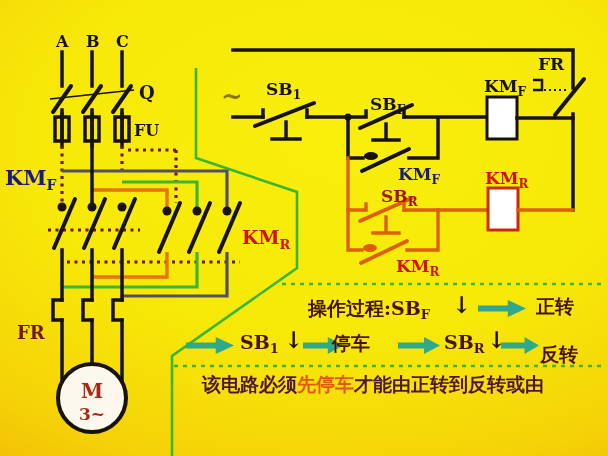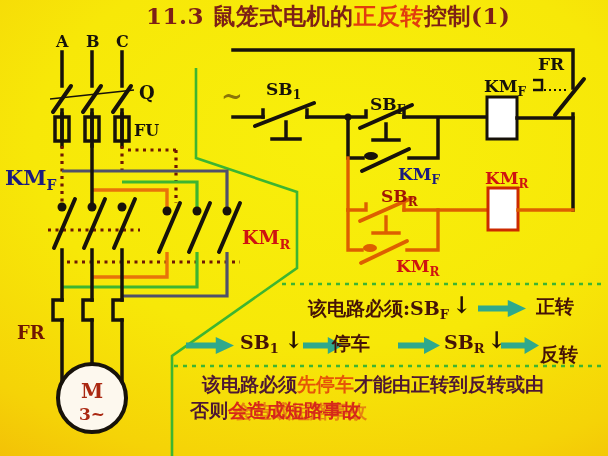--- a/index.html
+++ b/index.html
@@ -44,21 +44,20 @@
   
   #wm{right:8px;bottom:5px;font-size:16px;font-weight:bold;color:#fff;
       font-family:"DejaVu Sans","Liberation Sans",sans-serif;
       text-shadow:2px 2px 0 #8a2010, -1px -1px 0 #8a2010;}
 </style>
 </head>
 <body>
 
 <div id="stage">
 
-  <div class="abs" id="title"><span>11.3 鼠笼式电机的</span><span class="hl">正反转</span><span>控制(1)</span></div>
 
   <svg class="abs" style="left:0;top:0" width="608" height="456" viewBox="0 0 608 456">
 
     <g>
       <polyline class="gline" points="196,68 196,158 297,192 297,268 172,356 172,456"></polyline>
       <path class="gdash" d="M282,284 H606"></path>
       <path class="gdash" d="M174,366 H606"></path>
     </g>
 
     <g>
@@ -196,40 +195,37 @@
         <text class="lbl red" x="396" y="272" font-size="17"><tspan>KM</tspan><tspan dy="4" font-size="12">R</tspan></text>
 
         <rect x="488" y="188" width="30" height="42" fill="#ffffff" stroke="#cc2a00" stroke-width="3"></rect>
         <path class="ow2" d="M518,210 H573"></path>
         <text class="lbl red" x="485" y="184" font-size="17"><tspan>KM</tspan><tspan dy="4" font-size="12">R</tspan></text>
       </g>
     </g>
   </svg>
 
   <div>
-    <span class="abs ftxt" style="left:308px;top:296px"><span>该电路必须:</span><span>SB</span><sub>F</sub></span>
+    <span class="abs ftxt" style="left:308px;top:296px"><span>操作过程:</span><span>SB</span><sub>F</sub></span>
     <span class="abs darr" style="left:452px;top:293px">↓</span>
     <span class="abs barrow" style="left:478px;top:300px;width:48px"></span>
     <span class="abs ftxt" style="left:536px;top:294px">正转</span>
 
     <span class="abs barrow" style="left:186px;top:337px;width:48px"></span>
     <span class="abs ftxt" style="left:240px;top:331px"><span>SB</span><sub>1</sub></span>
     <span class="abs darr" style="left:284px;top:328px">↓</span>
     <span class="abs barrow" style="left:303px;top:337px;width:40px"></span>
     <span class="abs ftxt" style="left:332px;top:331px">停车</span>
     <span class="abs barrow" style="left:398px;top:337px;width:42px"></span>
     <span class="abs ftxt" style="left:444px;top:331px"><span>SB</span><sub>R</sub></span>
     <span class="abs darr" style="left:487px;top:328px">↓</span>
     <span class="abs barrow" style="left:501px;top:337px;width:38px"></span>
     <span class="abs ftxt" style="left:540px;top:342px">反转</span>
   </div>
 
   <div class="abs ntxt" id="note">
     <div style="padding-left:18px">
       <span class="ndark">该电路必须</span><span class="norange">先停车</span><span class="ndark">才能由正转到反转或由</span>
     </div>
-    <div style="padding-left:6px">
-      <span class="ndark">否则</span><span class="ghost">会造成短路事故</span>
-    </div>
   </div>
 
 
 </div>
 
 </body></html>

